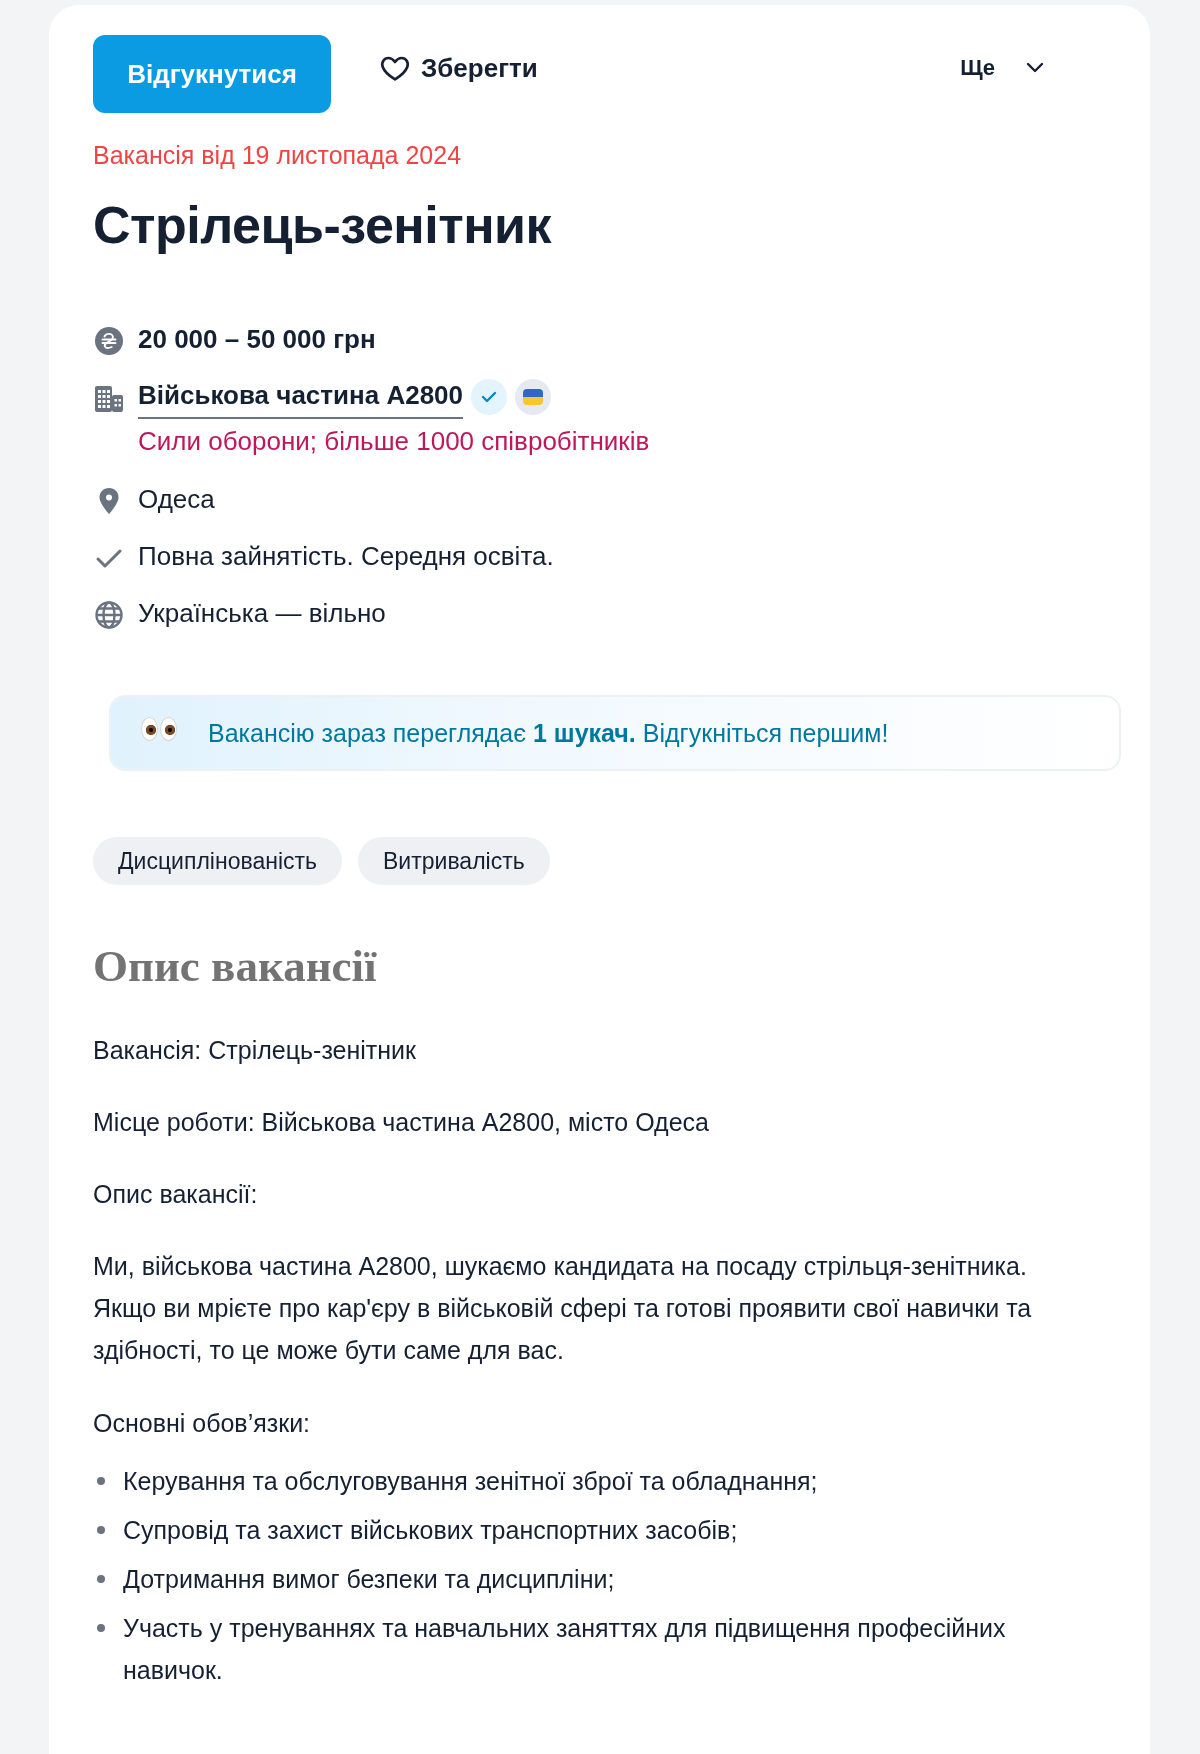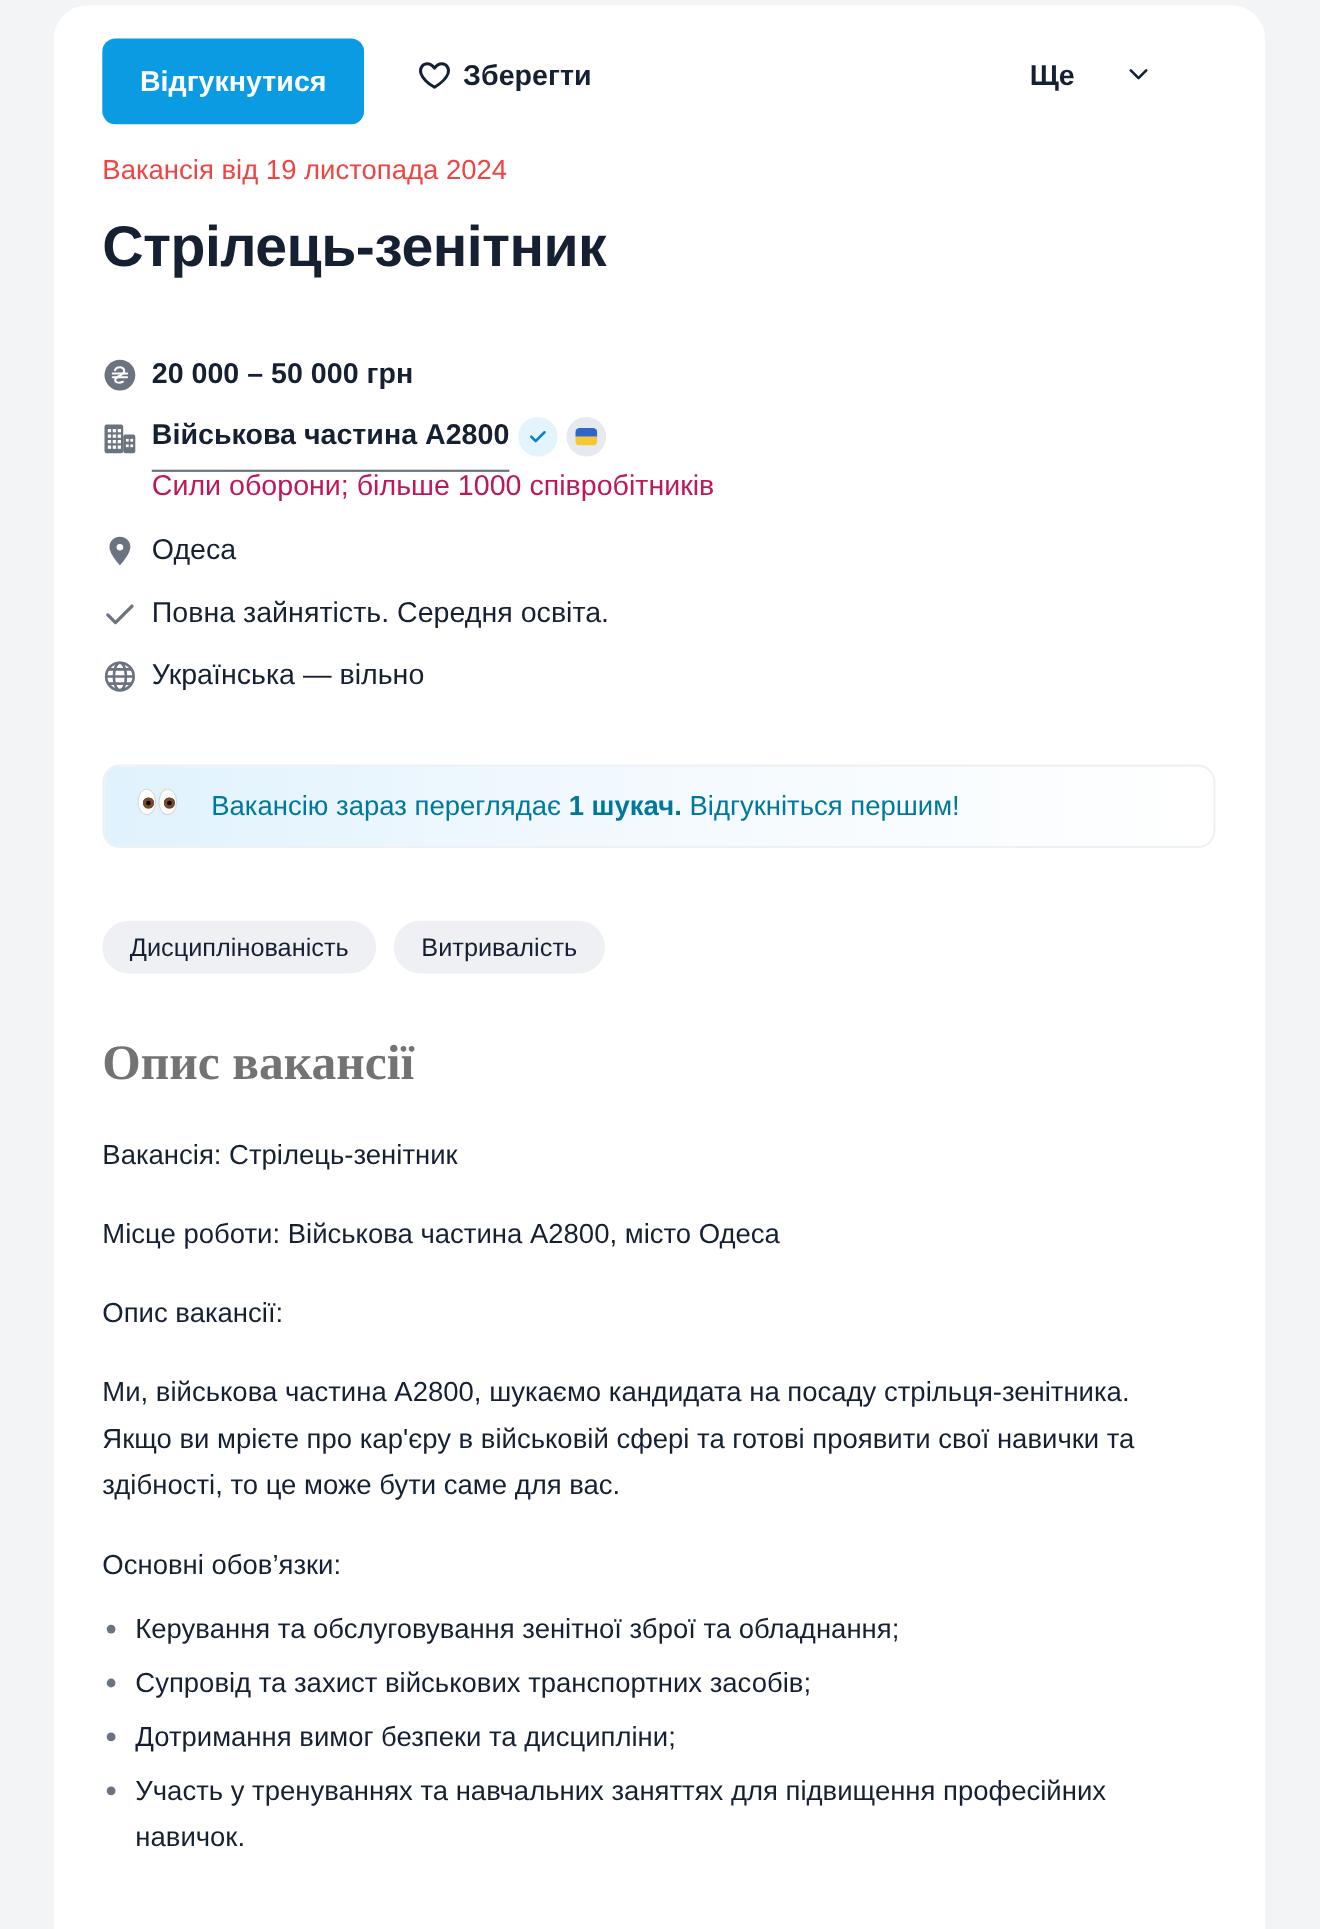--- a/index.html
+++ b/index.html
@@ -32,22 +32,22 @@
     cursor: pointer;
   }
   .save-btn {
     position: absolute; left: 286px; top: 0; height: 66px;
     display: flex; align-items: center; gap: 10px;
     font-size: 26px; font-weight: bold; color: #162033; cursor: pointer;
   }
   .save-btn svg { width: 32px; height: 32px; }
   .more-btn {
     position: absolute; right: 60px; top: 0; height: 66px;
-    display: flex; align-items: center; gap: 48px;
-    font-size: 26px; font-weight: bold; color: #162033; cursor: pointer;
+    display: flex; align-items: center; gap: 30px;
+    font-size: 22px; font-weight: bold; color: #162033; cursor: pointer;
   }
   .more-btn svg { width: 20px; height: 14px; }
 
   .posted {
     position: absolute; left: 0; top: 136px;
     font-size: 25px; color: #ef4444;
   }
   .title {
     position: absolute; left: 0; top: 190px;
     font-size: 52px; font-weight: bold; color: #162033; letter-spacing: -0.5px;
@@ -56,37 +56,37 @@
   
   .meta { position: absolute; left: 0; top: 0; width: 1012px; }
   .meta-row { position: absolute; left: 0; display: flex; align-items: center; }
   .meta-icon { width: 32px; height: 32px; display: flex; align-items: center; justify-content: center; }
   .meta-icon svg { width: 30px; height: 30px; }
   .meta-text { position: absolute; left: 45px; white-space: nowrap; font-size: 26px; color: #162033; }
   .meta-text.bold { font-weight: bold; }
   .company-link {
     font-weight: bold;
     border-bottom: 2px solid #6b7280;
-    padding-bottom: 17px;
+    padding-bottom: 7px;
     cursor: pointer;
   }
   .badge {
     display: inline-flex; width: 36px; height: 36px; border-radius: 50%;
     align-items: center; justify-content: center; vertical-align: middle; margin-left: 8px;
   }
   .badge.verified { background: #e3f4fd; }
   .badge.flag { background: #e6e9ef; }
   .flag-shape { width: 20px; height: 16px; border-radius: 4px; overflow: hidden; display: flex; flex-direction: column; }
   .flag-shape .b { flex: 1; background: #2f67c9; }
   .flag-shape .y { flex: 1; background: #f5c830; }
   .meta-sub { position: absolute; left: 45px; font-size: 26px; color: #be185d; white-space: nowrap; }
 
   
   .banner {
-    position: absolute; left: 0; top: 690px;
+    position: absolute; left: 16px; top: 690px;
     width: 1012px; height: 76px;
     border: 2px solid #eef1f4;
     border-radius: 16px;
     background: linear-gradient(90deg, #e0f2fd 0%, #f2f9fe 45%, #ffffff 100%);
     display: flex; align-items: center;
   }
   .eyes { position: absolute; left: 30px; top: 20px; display: flex; gap: 2px; }
   .eye { width: 17px; height: 24px; border-radius: 50%; background: #fff; border: 1px solid #d7d7d7; position: relative; }
   .eye::after { content: ""; position: absolute; left: 4px; top: 7px; width: 10px; height: 10px; border-radius: 50%; background: #4b2c13; box-shadow: inset 0 0 0 3px #7a4a22; }
   .eye .pupil { position:absolute; left:7px; top:10px; width:4px; height:4px; border-radius:50%; background:#000; z-index:2;}

